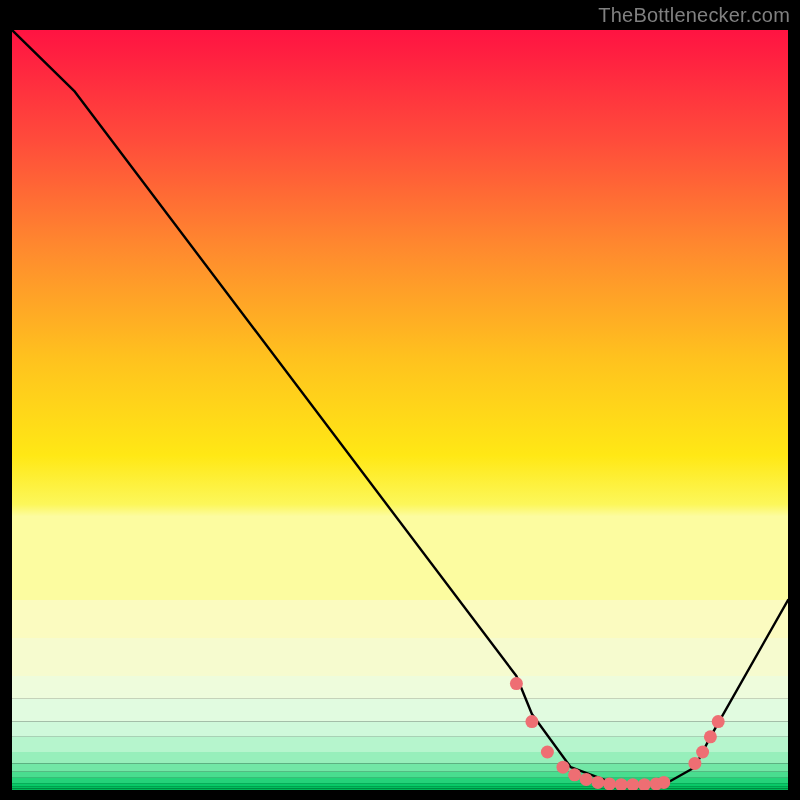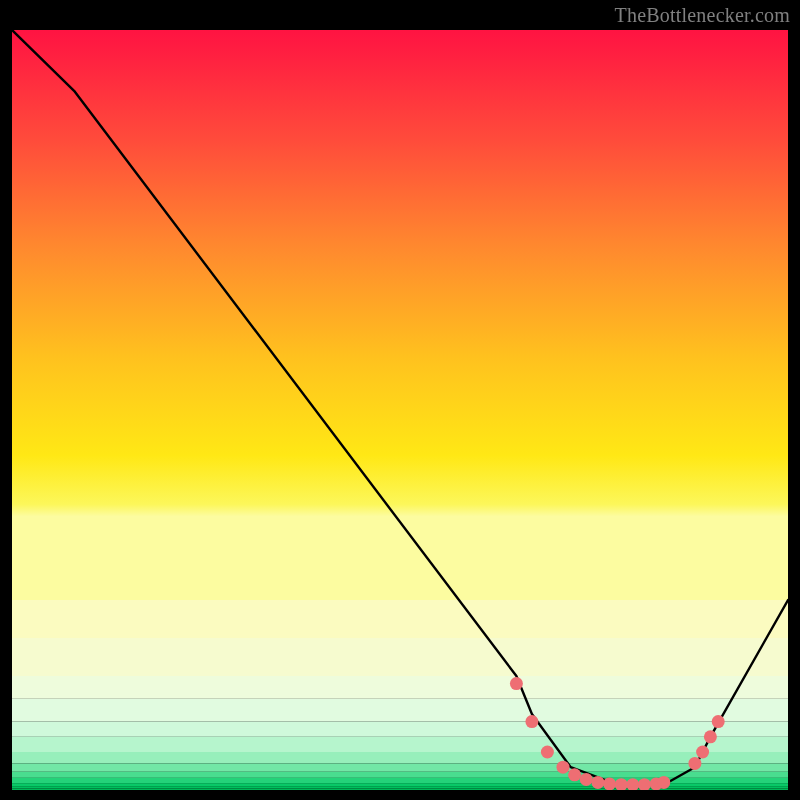--- a/index.html
+++ b/index.html
@@ -7,21 +7,21 @@
   .frame {
     position: relative;
     width: 800px;
     height: 800px;
     background: #000;
   }
   .attribution {
     position: absolute;
     top: 4px;
     right: 10px;
-    font-family: Liberation Serif, serif;
+    font-family: Liberation Sans, sans-serif;
     font-size: 20px;
     color: #808080;
     font-weight: 500;
     letter-spacing: 0.2px;
   }
   .plot {
     position: absolute;
     left: 12px;
     top: 30px;
     width: 776px;

